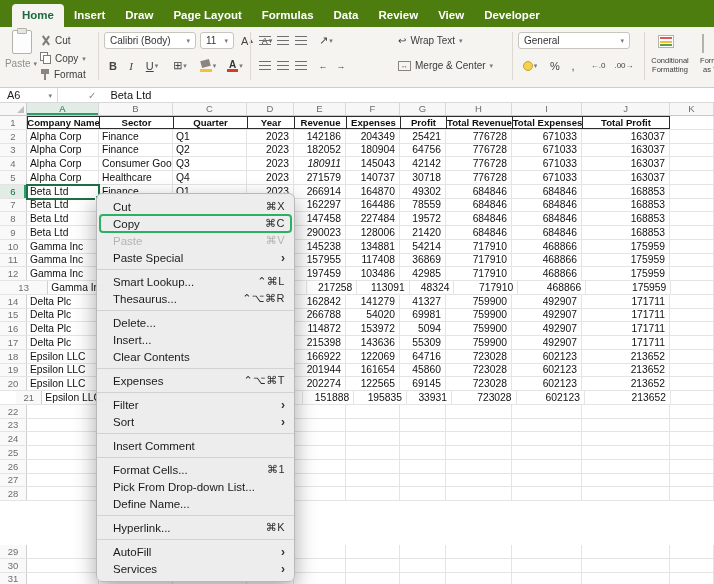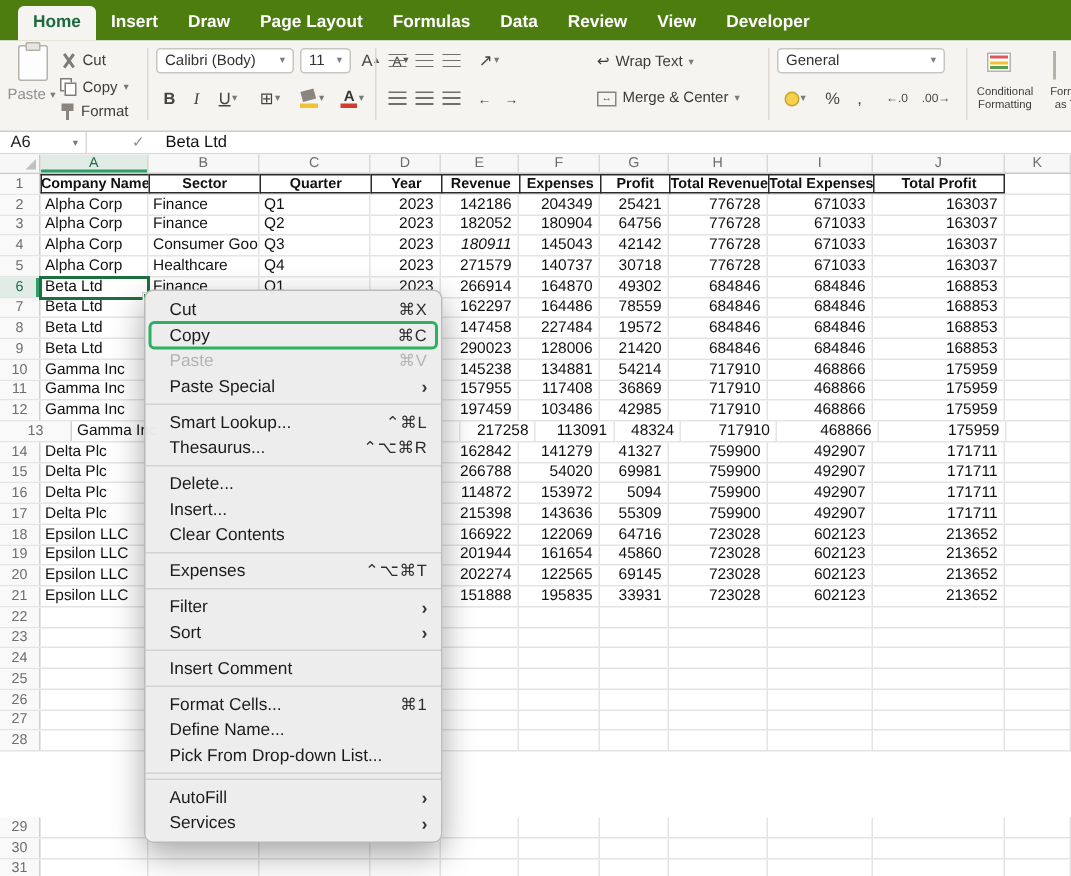--- a/index.html
+++ b/index.html
@@ -559,21 +559,21 @@
         <div class="gcell num" style="width: 47px;"></div>
         <div class="gcell num" style="width: 52px;">202274</div>
         <div class="gcell num" style="width: 54px;">122565</div>
         <div class="gcell num" style="width: 46px;">69145</div>
         <div class="gcell num" style="width: 66px;">723028</div>
         <div class="gcell num" style="width: 70px;">602123</div>
         <div class="gcell num" style="width: 88px;">213652</div>
         <div class="gcell" style="width: 44px;"></div>
       </div>
       <div class="grow" style="height: 13.76px;">
-        <div class="rowhdr" style="width: 27px;">21</div>
+        <div class="rowhdr" style="width: 27px; margin-left: 16px;">21</div>
         <div class="gcell" style="width: 72px;">Epsilon LLC</div>
         <div class="gcell" style="width: 74px;"></div>
         <div class="gcell" style="width: 74px;"></div>
         <div class="gcell num" style="width: 47px;"></div>
         <div class="gcell num" style="width: 52px;">151888</div>
         <div class="gcell num" style="width: 54px;">195835</div>
         <div class="gcell num" style="width: 46px;">33931</div>
         <div class="gcell num" style="width: 66px;">723028</div>
         <div class="gcell num" style="width: 70px;">602123</div>
         <div class="gcell num" style="width: 88px;">213652</div>
@@ -805,26 +805,30 @@
     <div class="ctxsep"></div>
     <div class="ctxitem">
       <span class="lab">Insert Comment</span>
     </div>
     <div class="ctxsep"></div>
     <div class="ctxitem">
       <span class="lab">Format Cells...</span>
       <span class="sc">⌘1</span>
     </div>
     <div class="ctxitem">
+      <span class="lab">Pick From Drop-down List...</span>
+    </div>
+    <div class="ctxitem">
       <span class="lab">Define Name...</span>
     </div>
-    <div class="ctxitem">
-      <span class="lab">Pick From Drop-down List...</span>
-    </div>
     <div class="ctxsep"></div>
+    <div class="ctxitem">
+      <span class="lab">Hyperlink...</span>
+      <span class="sc">⌘K</span>
+    </div>
     <div class="ctxsep"></div>
     <div class="ctxitem">
       <span class="lab">AutoFill</span>
       <span class="sub">›</span>
     </div>
     <div class="ctxitem">
       <span class="lab">Services</span>
       <span class="sub">›</span>
     </div>
   </div>

